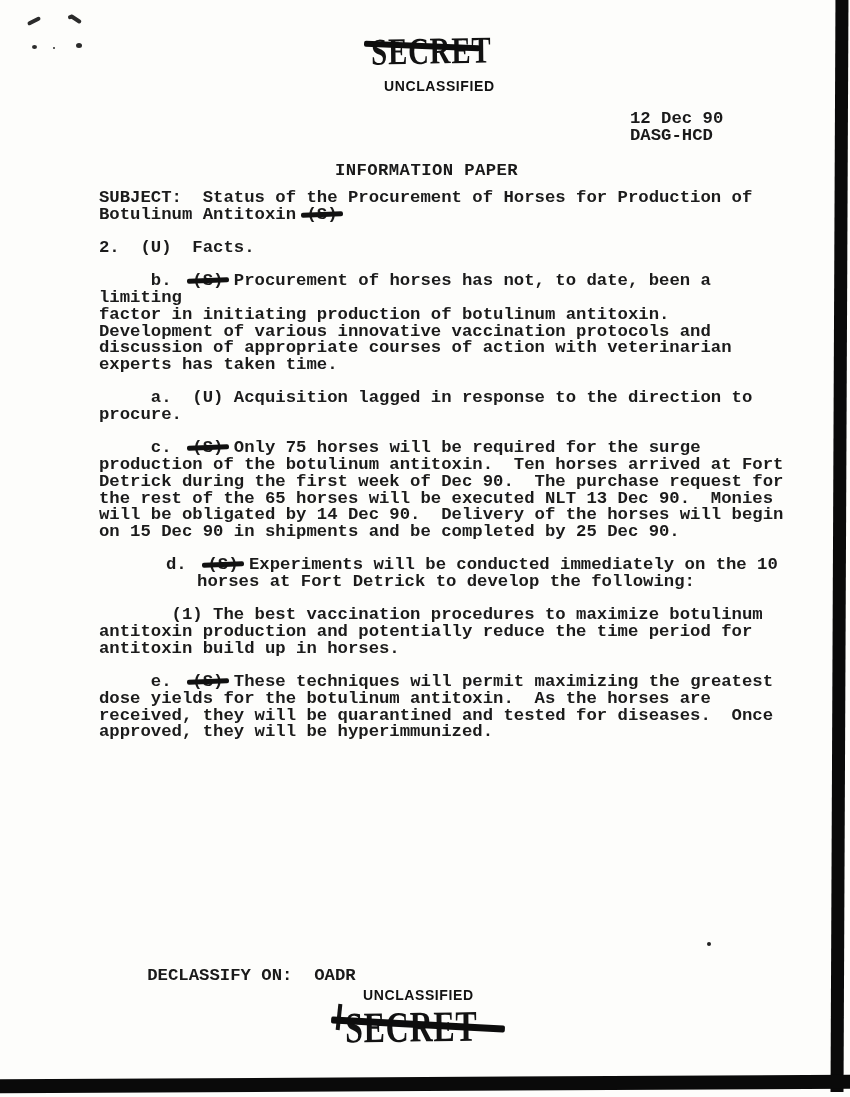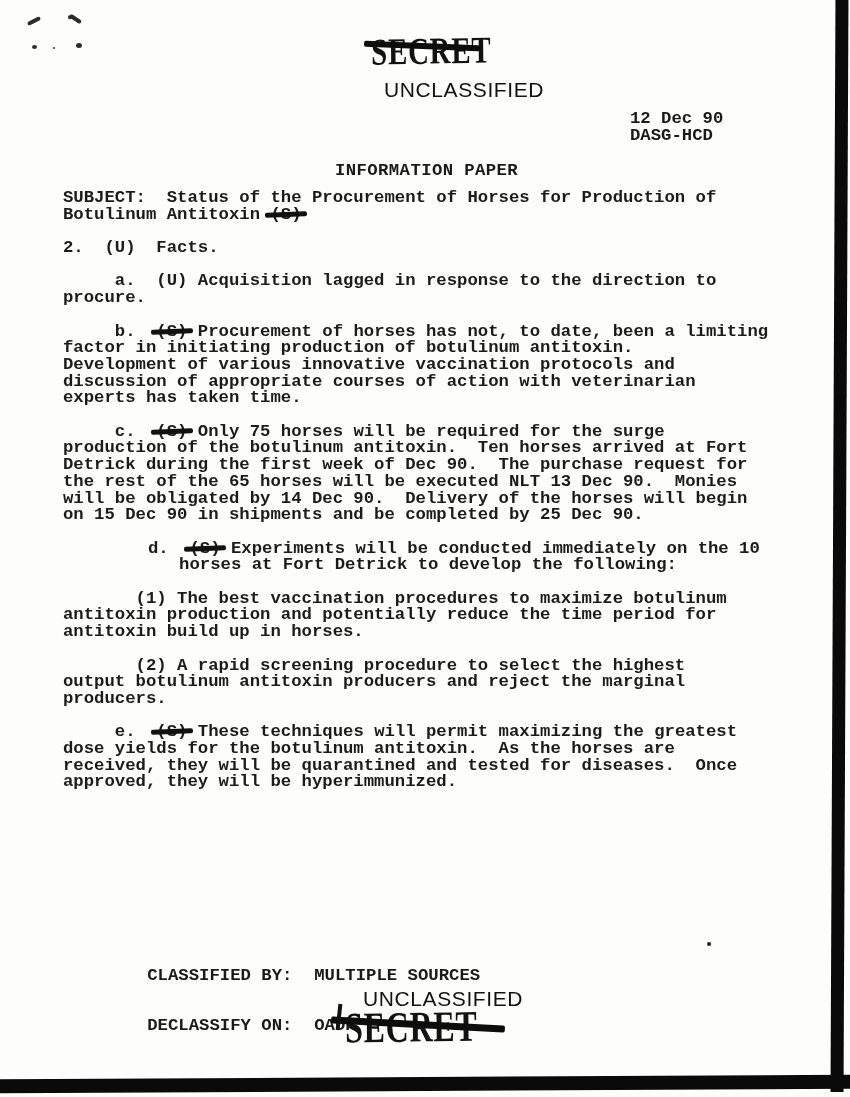--- a/index.html
+++ b/index.html
@@ -11,21 +11,21 @@
     font-family:"Liberation Mono",monospace;
     color:#1a1a1a;
   }
   
   .body-text{
     position:absolute;left:63px;top:190px;width:730px;
     font:700 17.3px/16.7px "Liberation Mono",monospace;
     color:#1b1b1b;
     letter-spacing:0;
   }
-  .para{white-space:pre-wrap;}
+  .para{white-space:pre-wrap;margin-left:36px;}
   .para span{white-space:pre-wrap;}
   .struck{position:relative;display:inline-block;font-weight:700;}
   .struck::after{
     content:"";position:absolute;left:-5px;right:-6px;top:5px;height:5px;
     background:#111;border-radius:2px;transform:rotate(-2deg);
   }
   .mono-line{font:700 17.3px/16.7px "Liberation Mono",monospace;white-space:pre;}
   
   .stamp-secret{
     position:absolute;
@@ -34,22 +34,22 @@
     white-space:nowrap;
   }
   .stamp-secret.top{left:371px;top:30px;font-size:37px;letter-spacing:1px;transform:scale(.78,1.02) rotate(-.8deg);}
   .stamp-secret.bottom{left:345px;top:1003px;font-size:42px;letter-spacing:1px;transform:scale(.76,1.04) rotate(-.6deg);}
   .strike-line{position:absolute;background:#0d0d0d;border-radius:2px;}
   .strike-line.top{left:364px;top:43px;width:116px;height:6px;transform:rotate(2.2deg);}
   .strike-line.bottom{left:331px;top:1021px;width:174px;height:7px;transform:rotate(3deg);}
   .stamp-tick{position:absolute;left:337px;top:1004px;width:4px;height:26px;background:#141414;transform:rotate(6deg);}
   .unclassified{
     position:absolute;
-    font-family:"Liberation Sans",sans-serif;font-weight:400;
-    font-size:21px;letter-spacing:.6px;color:#121212;
+    font-family:"Liberation Sans",sans-serif;font-weight:700;
+    font-size:14px;letter-spacing:.6px;color:#121212;
     transform:scaleY(1.0);
   }
   .unclassified.top{left:384px;top:78px;}
   .unclassified.bottom{left:363px;top:987px;}
   .dateblock{position:absolute;left:630px;top:111px;}
   .doc-title{position:absolute;left:335px;top:163px;letter-spacing:.4px;}
   
   .poc{position:absolute;left:467px;top:916px;}
   .classblock{position:absolute;left:85px;top:951px;}
   .classblock .row{white-space:pre;}
@@ -89,53 +89,47 @@
     <div class="mono-line">12 Dec 90</div>
     <div class="mono-line">DASG-HCD</div>
   </div>
 
   <div class="doc-title mono-line">INFORMATION PAPER</div>
 
   <div class="body-text">
       <div class="para"><span>SUBJECT:  Status of the Procurement of Horses for Production of
 Botulinum Antitoxin </span><span class="struck">(S)</span></div>
       <div class="para" style="margin-top: 16.7px;"><span>2.  (U)  Facts.</span></div>
-      <div class="para" style="margin-top: 16.7px;"><span>     a.  (U) Acquisition lagged in response to the direction to
-procure.</span></div>
       <div class="para" style="margin-top: 16.7px;"><span>     b.  </span><span class="struck">(S)</span><span> Procurement of horses has not, to date, been a limiting
 factor in initiating production of botulinum antitoxin.
 Development of various innovative vaccination protocols and
 discussion of appropriate courses of action with veterinarian
 experts has taken time.</span></div>
+      <div class="para" style="margin-top: 16.7px;"><span>     a.  (U) Acquisition lagged in response to the direction to
+procure.</span></div>
       <div class="para" style="margin-top: 16.7px;"><span>     c.  </span><span class="struck">(S)</span><span> Only 75 horses will be required for the surge
 production of the botulinum antitoxin.  Ten horses arrived at Fort
 Detrick during the first week of Dec 90.  The purchase request for
 the rest of the 65 horses will be executed NLT 13 Dec 90.  Monies
 will be obligated by 14 Dec 90.  Delivery of the horses will begin
 on 15 Dec 90 in shipments and be completed by 25 Dec 90.</span></div>
       <div class="para" style="margin-top: 16.7px; text-align: center;"><span>     d.  </span><span class="struck">(S)</span><span> Experiments will be conducted immediately on the 10
 horses at Fort Detrick to develop the following:</span></div>
       <div class="para" style="margin-top: 16.7px;"><span>       (1) The best vaccination procedures to maximize botulinum
 antitoxin production and potentially reduce the time period for
 antitoxin build up in horses.</span></div>
-      <div class="para" style="margin-top: 16.7px;"><span>       (2) A rapid screening procedure to select the highest
-output botulinum antitoxin producers and reject the marginal
-producers.</span></div>
       <div class="para" style="margin-top: 16.7px;"><span>     e.  </span><span class="struck">(S)</span><span> These techniques will permit maximizing the greatest
 dose yields for the botulinum antitoxin.  As the horses are
 received, they will be quarantined and tested for diseases.  Once
 approved, they will be hyperimmunized.</span></div>
     </div>
 
   <div class="pen-mark dot-poc"></div>
 
   <div class="classblock">
-    <div class="row mono-line">
-      <span class="label">CLASSIFIED BY:</span><span class="value">MULTIPLE SOURCES</span>
-    </div>
     <div class="row mono-line">
       <span class="label">DECLASSIFY ON:</span><span class="value">OADR</span>
     </div>
   </div>
 
   <div class="unclassified bottom">UNCLASSIFIED</div>
   <div class="stamp-tick"></div>
   <div class="stamp-secret bottom">
     <span>SECRET</span>
   </div>

